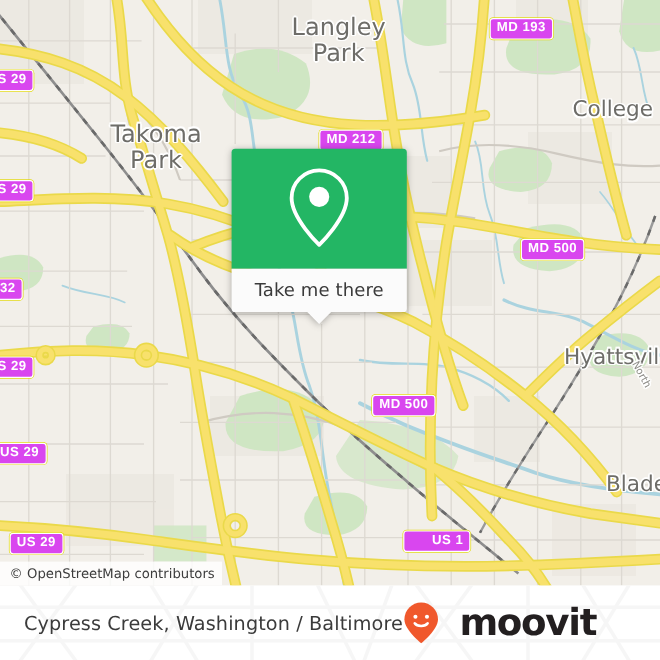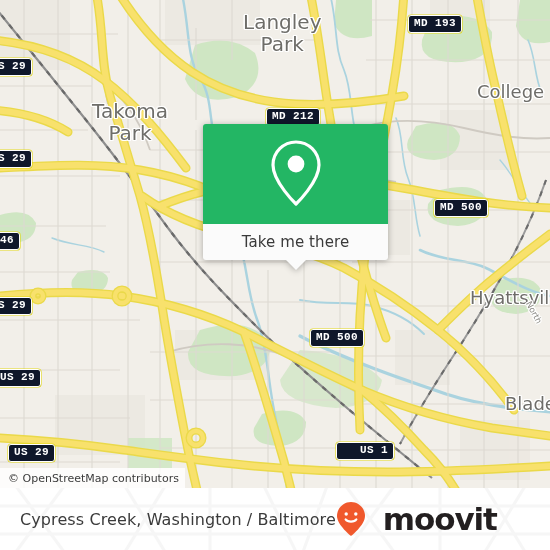--- a/index.html
+++ b/index.html
@@ -45,25 +45,25 @@
     line-height: 1.08;
   }
   .map-label.city      { font-size: 20px; color: #6e6d69; }
   .map-label.city-big  { font-size: 18px; color: #6e6d69; }
   .map-label.city-two  { text-align: center; }
   .map-label.tiny-road { font-size: 8.5px; color: #8b8a85; }
 
   
   .shield {
     position: absolute;
-    background: #0f172a;
+    background: #d946ef;
     border: 1.6px solid #ffffff;
     border-radius: 3px;
     color: #ffffff;
-    font-family: Liberation Mono, monospace;
+    font-family: Liberation Sans, sans-serif;
     font-weight: 700;
     font-size: 11px;
     letter-spacing: .4px;
     padding: 1px 5px 2px 5px;
     line-height: 13px;
     white-space: nowrap;
     text-align: center;
     box-shadow: 0 0 0 .6px rgba(225,215,0,.9);
     pointer-events: none;
   }
@@ -80,23 +80,23 @@
     background: rgba(255,255,255,0.80);
     font-family: "DejaVu Sans", sans-serif;
     font-size: 11px;
     color: #3c3c3c;
     white-space: nowrap;
   }
 
   
   #popup {
     position: absolute;
-    left: 203px;
+    left: 193px;
     top: 124px;
-    width: 185px;
+    width: 146px;
     z-index: 40;
     filter: drop-shadow(0 1px 3px rgba(0,0,0,.30));
   }
   #popup-head {
     background: #23b664;
     height: 100px;
     border-radius: 3px 3px 0 0;
     display: flex;
     align-items: center;
     justify-content: center;
@@ -330,21 +330,21 @@
     <div class="map-label city-big" style="left:505px; top:394px;">
       <span>Bladen</span>
     </div>
 
     <div class="map-label tiny-road" style="left:532px; top:300px; transform:rotate(62deg); transform-origin:left top;">
       <span>North</span>
     </div>
 
     <div class="shield" style="left:-8px; top:58px;"><span>S 29</span></div>
     <div class="shield" style="left:-8px; top:150px;"><span>S 29</span></div>
-    <div class="shield" style="left:-6px; top:232px;"><span>46</span></div>
+    <div class="shield" style="left:-6px; top:232px;"><span>32</span></div>
     <div class="shield" style="left:-8px; top:297px;"><span>S 29</span></div>
     <div class="shield" style="left:-6px; top:369px;"><span>US 29</span></div>
     <div class="shield" style="left:8px; top:444px;"><span>US 29</span></div>
     <div class="shield" style="left:408px; top:15px;"><span>MD 193</span></div>
     <div class="shield" style="left:266px; top:108px;"><span>MD 212</span></div>
     <div class="shield" style="left:434px; top:199px;"><span>MD 500</span></div>
     <div class="shield" style="left:310px; top:329px;"><span>MD 500</span></div>
     <div class="shield" style="left:336px; top:442px;padding-left:23px;"><span>US 1</span></div>
 
     <div id="attribution">

